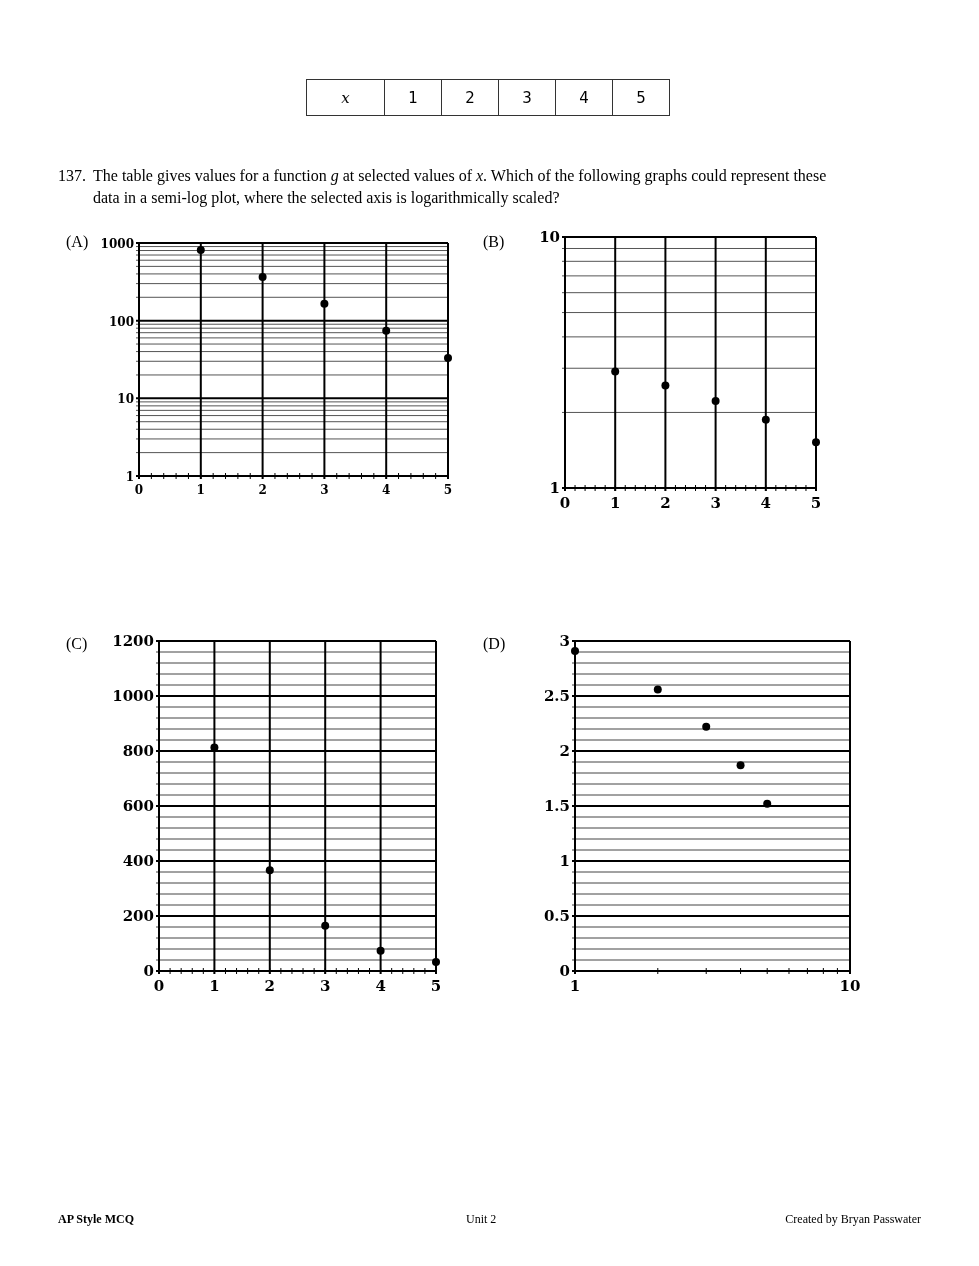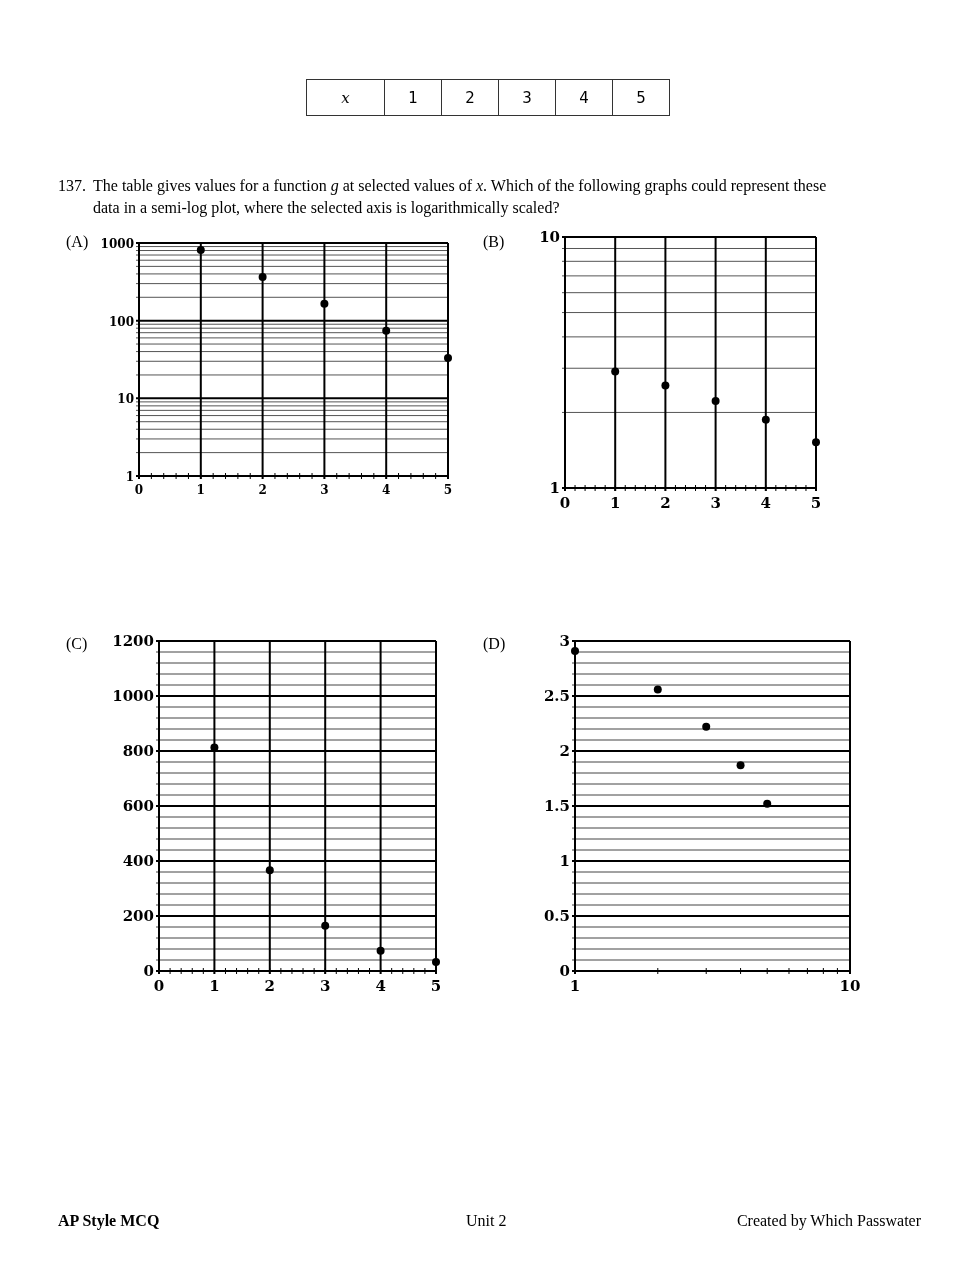--- a/index.html
+++ b/index.html
@@ -4,27 +4,27 @@
 <style>
   html, body { margin: 0; padding: 0; background: #ffffff; }
   body { width: 979px; height: 1266px; position: relative; overflow: hidden;
          font-family: "Liberation Serif", "DejaVu Serif", serif; color: #000; }
   .abs { position: absolute; }
   table.gt { position: absolute; left: 306px; top: 79px; border-collapse: collapse;
              font-family: "DejaVu Sans", "Liberation Sans", sans-serif; font-size: 15px; }
   table.gt td { border: 1.5px solid #333; height: 35px; text-align: center; padding: 0; }
   table.gt td.hdr { width: 77px; font-family: "DejaVu Serif", serif; font-style: italic; }
   table.gt td.v { width: 56px; }
-  .question { left: 58px; top: 175px; width: 870px; font-size: 16px; line-height: 22px; }
+  .question { left: 58px; top: 165px; width: 870px; font-size: 16px; line-height: 22px; }
   .question .num { display: inline-block; width: 35px; }
   .question .indent { display: block; padding-left: 35px; }
   .question i { font-style: italic; }
   .opt-label { font-size: 16px; }
   svg text { font-family: "DejaVu Serif", "Liberation Serif", serif; font-weight: bold; }
-  .footer { top: 1212px; font-size: 16px; }
+  .footer { top: 1212px; font-size: 12px; }
 </style>
 </head>
 <body>
 
 <table class="gt">
   <tbody>
       <tr>
     <td class="hdr">x</td>
     <td class="v">1</td>
     <td class="v">2</td>
@@ -325,13 +325,13 @@
       <circle cx="575" cy="650.9" r="4" fill="#000"></circle>
       <circle cx="657.7832488075949" cy="689.4" r="4" fill="#000"></circle>
       <circle cx="706.2083450479072" cy="726.8" r="4" fill="#000"></circle>
       <circle cx="740.5664976151896" cy="765.3" r="4" fill="#000"></circle>
       <circle cx="767.2167511924051" cy="803.8" r="4" fill="#000"></circle>
     </g>
 </svg>
 
 <div class="abs footer" style="left:58px; font-weight:bold;">AP Style MCQ</div>
 <div class="abs footer" style="left:466px;">Unit 2</div>
-<div class="abs footer" style="right:58px;">Created by Which Passwater</div>
+<div class="abs footer" style="right:58px;">Created by Bryan Passwater</div>
 
 </body></html>

